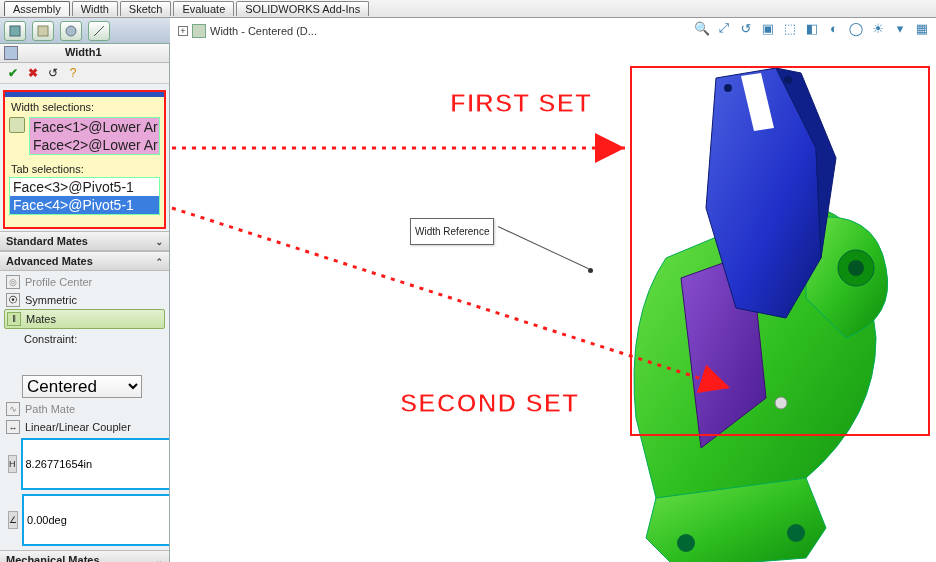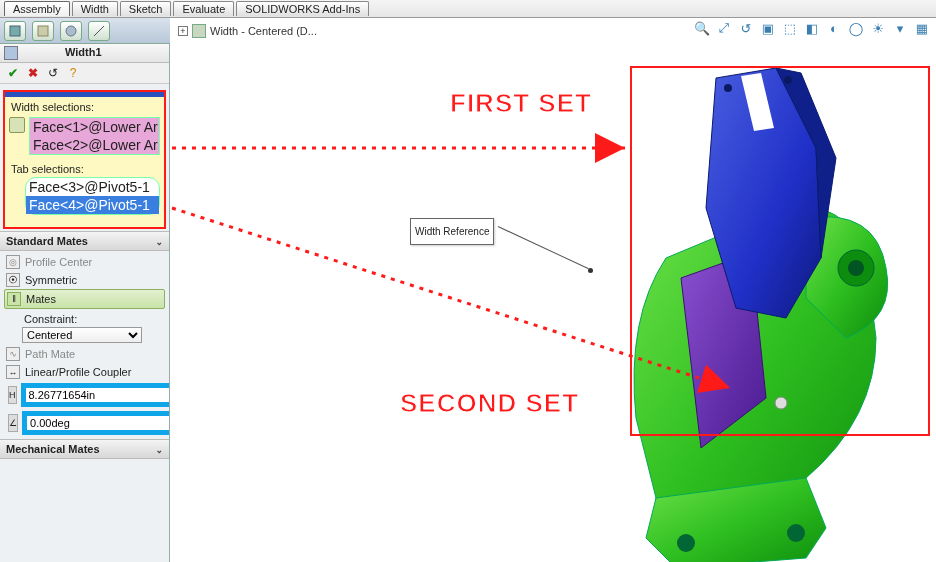--- a/index.html
+++ b/index.html
@@ -40,24 +40,24 @@
   .sel-wrap { overflow:hidden; }
 
   .section-hdr { background:linear-gradient(#f4f4f4,#d7d7d7); border-top:1px solid #bbb; border-bottom:1px solid #bbb; padding:3px 6px; font-weight:bold; font-size:11px; display:flex; align-items:flex-end; justify-content:space-between; cursor:pointer; }
   .section-hdr .chev { font-size:9px; color:#444; }
   .adv-body { padding:2px 4px; background:#eef1f3; }
   .adv-body .mate-item { display:flex; align-items:center; gap:5px; padding:2px 2px; font-size:11px; cursor:pointer; }
   .adv-body .mate-item.disabled { color:#888; }
   .adv-body .mate-item .mi-icon { width:14px; height:14px; border:1px solid #999; background:#eee; display:flex; align-items:center; justify-content:center; font-size:9px; }
   .adv-body .mate-item.selected { background:linear-gradient(#e2f0d0,#c9e3a8); border:1px solid #8ab060; border-radius:2px; }
   .constraint-row { padding:2px 4px 2px 18px; }
-  .constraint-row select { width:120px; font-size:11px; border:1px solid #999; background:linear-gradient(#fff,#eee); }
+  .constraint-row select { width:120px; font-size:17px; border:1px solid #999; background:linear-gradient(#fff,#eee);margin-top:28px; }
   .num-row { display:flex; align-items:center; gap:4px; padding:2px 4px; }
   .num-row .ni { width:20px; height:18px; border:1px solid #aaa; background:#ddd; display:flex; align-items:center; justify-content:center; font-size:9px; }
-  .num-row input { flex:1; font-size:11px; padding:1px 3px; border:5px solid #0ea5e9; background:#fff; }
+  .num-row input { flex:1; font-size:11px; padding:18px 3px; border:2px solid #0ea5e9; background:#fff; }
 
   
   .viewport { position:absolute; left:170px; right:0; top:18px; bottom:0; background:#fff; }
   .vp-treecrumb { position:absolute; left:8px; top:6px; display:flex; align-items:center; gap:4px; font-size:11px; color:#333; }
   .vp-treecrumb .plus { width:10px; height:10px; border:1px solid #777; font-size:9px; line-height:8px; text-align:center; background:#fff; cursor:pointer; }
   .vp-treecrumb .ficon { width:14px; height:14px; background:#c8d8c0; border:1px solid #7a8; }
 
   .top-icons { position:absolute; right:6px; top:2px; display:flex; gap:6px; align-items:center; }
   .top-icons .ti { width:16px; height:16px; color:#3a7fb0; font-size:13px; display:flex; align-items:center; justify-content:center; cursor:pointer; }
 
@@ -128,29 +128,33 @@
     <div class="label">Width selections:</div>
     <div class="sel-icon"></div>
     <div class="sel-wrap">
       <div class="sel-list">
         <div class="row hl-pink">Face&lt;1&gt;@Lower Ar</div>
         <div class="row hl-pink">Face&lt;2&gt;@Lower Ar</div>
       </div>
     </div>
     <div style="clear:both"></div>
     <div class="label">Tab selections:</div>
-    <div class="sel-list" style="margin-left:16px;border-radius:11px;">
+    <div class="sel-list" style="margin-left:0;">
       <div class="row">Face&lt;3&gt;@Pivot5-1</div>
       <div class="row hl-blue">Face&lt;4&gt;@Pivot5-1</div>
     </div>
   </div>
 
   <div class="section-hdr">
     <span>Standard Mates</span>
       <span class="chev">⌄</span>
+  </div>
+  <div class="section-hdr">
+    <span>Advanced Mates</span>
+      <span class="chev">⌃</span>
   </div>
   <div class="adv-body">
     <div class="mate-item disabled">
         <div class="mi-icon">◎</div>
         <span>Profile Center</span>
       </div>
     <div class="mate-item">
         <div class="mi-icon">⦿</div>
         <span>Symmetric</span>
       </div>
@@ -161,21 +165,21 @@
     <div class="constraint-row">
       <div class="label">Constraint:</div>
       <select><option>Centered</option></select>
     </div>
     <div class="mate-item disabled">
         <div class="mi-icon">∿</div>
         <span>Path Mate</span>
       </div>
     <div class="mate-item">
         <div class="mi-icon">↔</div>
-        <span>Linear/Profile Coupler</span>
+        <span>Linear/Linear Coupler</span>
       </div>
     <div class="num-row">
       <div class="ni">H</div>
       <input type="text" value="8.26771654in" style="">
 
     </div>
     <div class="num-row">
       <div class="ni">∠</div>
       <input type="text" value="0.00deg" style="">
 

